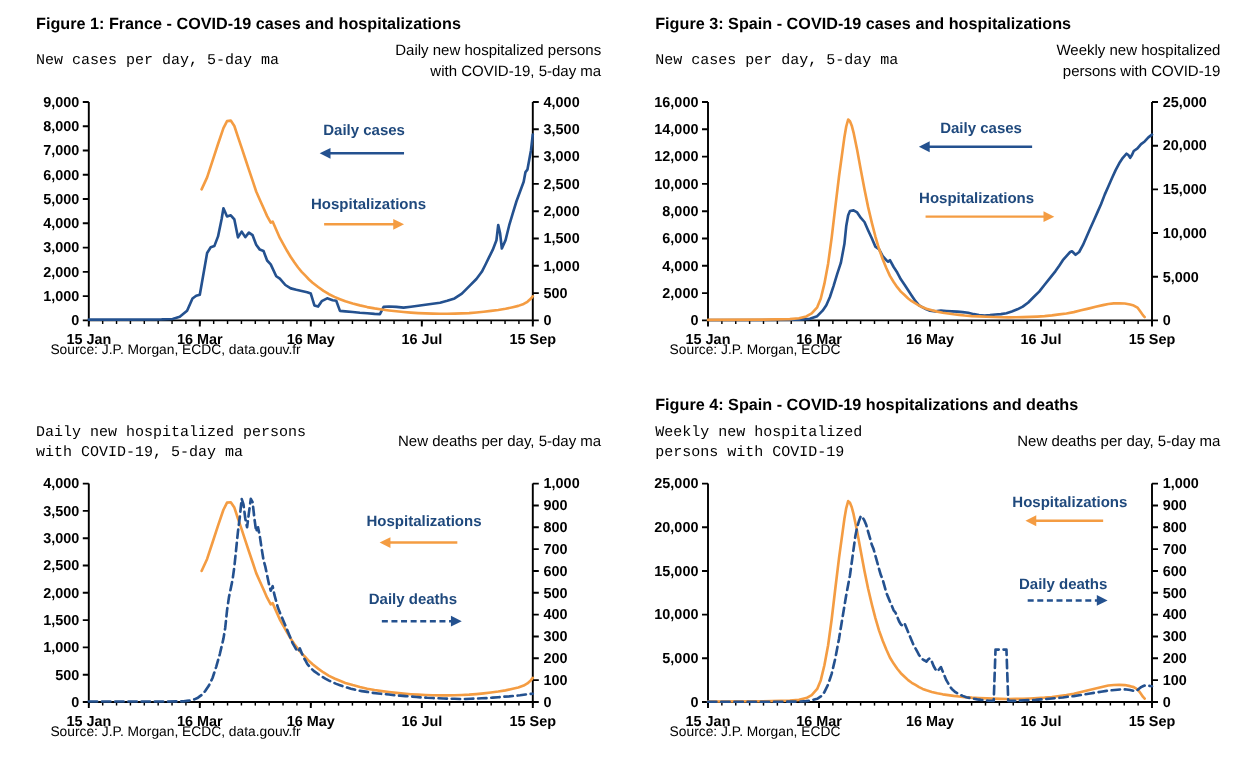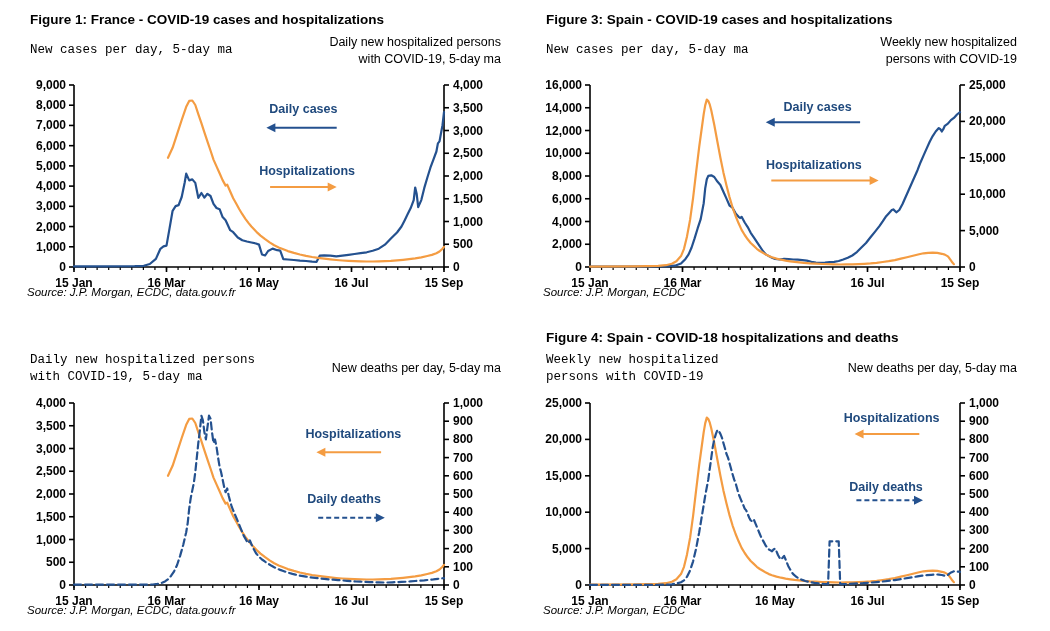--- a/index.html
+++ b/index.html
@@ -5,21 +5,21 @@
   html,body{margin:0;padding:0;background:#fff;}
   body{width:1050px;height:631px;overflow:hidden;position:relative;
        font-family:"Liberation Sans","DejaVu Sans",sans-serif;color:#000;}
   .panel{position:absolute;width:505px;height:315px;}
   .ftitle{position:absolute;top:0;left:12px;margin:0;font-size:13.5px;font-weight:bold;white-space:nowrap;}
   .alabel{position:absolute;top:20px;font-size:12.5px;line-height:1.3;display:flex;flex-direction:column;justify-content:center;height:37px;}
   .alabel.left{left:12px;text-align:left;font-family:Liberation Mono, monospace;}
   .alabel.right{right:22px;text-align:right;}
   .alabel div:empty{display:none;}
   .plot{position:absolute;top:58px;left:0;}
-  .source{position:absolute;top:274px;left:9px;font-size:11.5px;font-style:italic;}
+  .source{position:absolute;top:274px;left:24px;font-size:11.5px;}
 </style>
 </head>
 <body>
 
 <section class="panel" style="left:18px;top:12px;">
   <h3 class="ftitle">Figure 1: France - COVID-19 cases and hospitalizations</h3>
   <div class="alabel left">
     <div>New cases per day, 5-day ma</div>
 
   </div>
@@ -343,21 +343,21 @@
           <text x="270.09999999999997" y="100.46000000000001" text-anchor="middle" font-size="12.5" font-weight="bold" fill="#1F497D" font-family="&quot;Liberation Sans&quot;,&quot;DejaVu Sans&quot;,sans-serif">Daily deaths</text>
           <line stroke="#24518F" stroke-width="2" stroke-dasharray="5 3" x1="244.20000000000002" y1="114.66" x2="302.8" y2="114.66"></line>
           <polygon points="310.8,114.66 301.8,110.16 301.8,119.16" fill="#24518F"></polygon>
         </g>
       </g>
     </svg>
   <div class="source">Source: J.P. Morgan, ECDC, data.gouv.fr</div>
 </section>
 
 <section class="panel" style="left:534px;top:330px;">
-  <h3 class="ftitle">Figure 4: Spain - COVID-18 hospitalizations and deaths</h3>
+  <h3 class="ftitle">Figure 4: Spain - COVID-19 hospitalizations and deaths</h3>
   <div class="alabel left">
     <div>Weekly new hospitalized</div>
     <div>persons with COVID-19</div>
   </div>
   <div class="alabel right">
     <div>New deaths per day, 5-day ma</div>
 
   </div>
   <svg class="plot" width="505" height="232" viewBox="0 0 505 232">
       <g transform="translate(56,15)">

